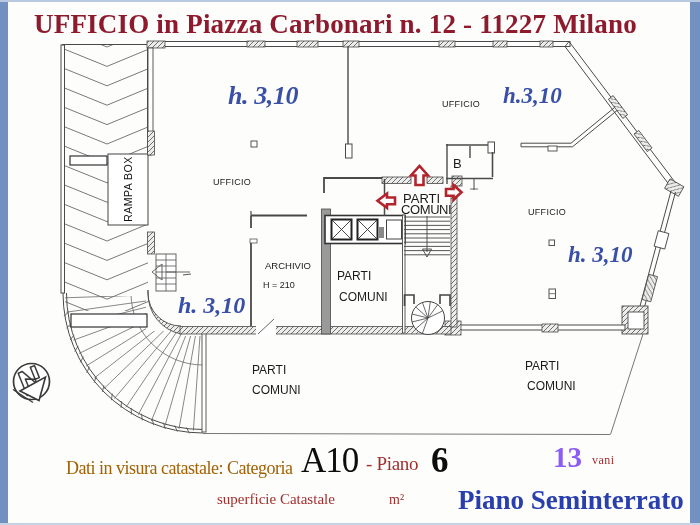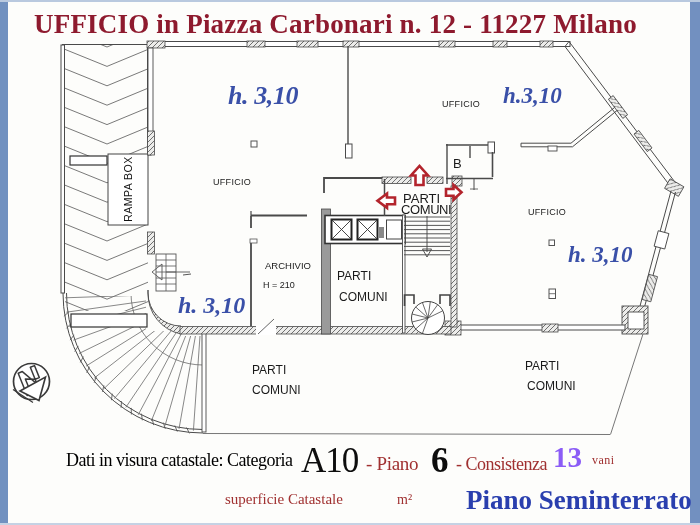--- a/index.html
+++ b/index.html
@@ -326,26 +326,25 @@
 <text x="228" y="104" font-size="26" letter-spacing="-0.4" fill="#3a50a8" font-family="Liberation Serif,serif" font-style="italic" font-weight="bold">h. 3,10</text>
 
 <text x="503" y="103" font-size="23" fill="#3a50a8" font-family="Liberation Serif,serif" font-style="italic" font-weight="bold">h.3,10</text>
 
 <text x="178" y="313" font-size="24" fill="#3a50a8" font-family="Liberation Serif,serif" font-style="italic" font-weight="bold">h. 3,10</text>
 
 <text x="568" y="262" font-size="23" fill="#3a50a8" font-family="Liberation Serif,serif" font-style="italic" font-weight="bold">h. 3,10</text>
 </svg>
 
 <div class="abs" style="left:0px;top:440px;width:700px;height:42px;font-family:'Liberation Serif',serif;white-space:nowrap;">
-<span style="position:absolute;left:66px;top:10px;font-size:18px;letter-spacing:-0.5px;color:#000000;">Dati in visura catastale: Categoria</span>
+<span style="position:absolute;left:66px;top:18px;font-size:18px;letter-spacing:-0.5px;color:#a16207;">Dati in visura catastale: Categoria</span>
 <span style="position:absolute;left:301px;top:1px;font-size:35px;letter-spacing:-1px;font-weight:normal;color:#0d0d0d;">A10</span>
 <span style="position:absolute;left:366px;top:13px;font-size:19px;letter-spacing:-0.3px;color:#a03030;">- Piano</span>
 <span style="position:absolute;left:431px;top:1px;font-size:35px;font-weight:bold;color:#0d0d0d;">6</span>
-<span style="position:absolute;left:456px;top:14px;font-size:18px;letter-spacing:-0.5px;color:#a03030;">- Consistenza</span>
 <span style="position:absolute;left:553px;top:1px;font-size:29px;font-weight:bold;color:#8b5cf6;">13</span>
 <span style="position:absolute;left:592px;top:13px;font-size:12px;letter-spacing:0.5px;color:#a03030;">vani</span>
 </div>
 
-<div class="abs" style="left:12px;top:483px;width:599px;height:40px;font-family:'Liberation Serif',serif;white-space:nowrap;">
+<div class="abs" style="left:4px;top:483px;width:599px;height:40px;font-family:'Liberation Serif',serif;white-space:nowrap;">
 <span style="position:absolute;left:213px;top:8px;font-size:15px;color:#a03030;">superficie Catastale</span>
 <span style="position:absolute;left:385px;top:9px;font-size:14px;color:#a03030;">m²</span>
 <span style="position:absolute;left:454px;top:2px;font-size:27px;font-weight:bold;color:#2a3fae;">Piano Seminterrato</span>
 </div>
 
 </body></html>

